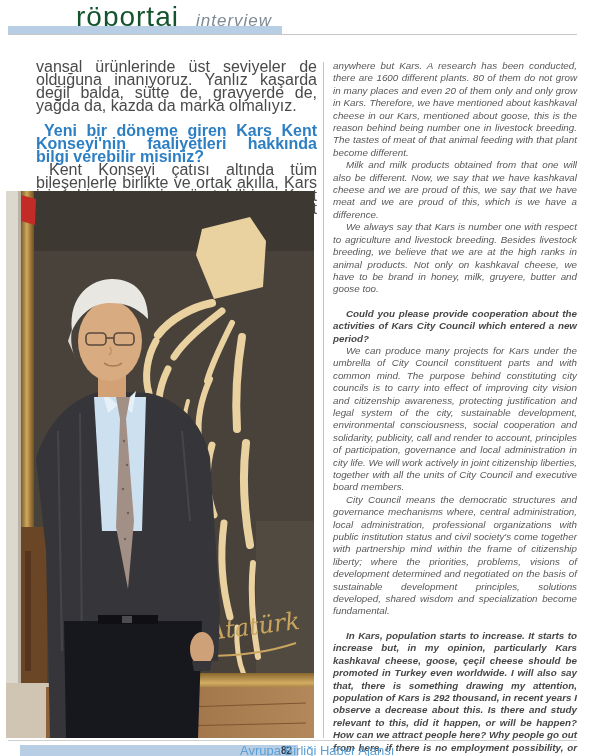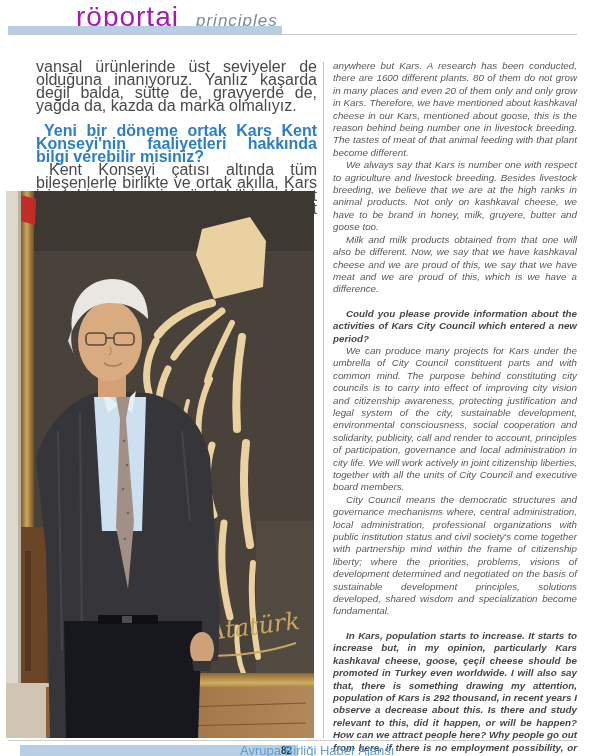--- a/index.html
+++ b/index.html
@@ -1,21 +1,21 @@
 <!DOCTYPE html>
 <html><head>
 <meta charset="utf-8">
 <style>
   html,body{margin:0;padding:0;background:#ffffff;}
   #page{position:relative;width:600px;height:756px;background:#ffffff;overflow:hidden;
         font-family:"Liberation Sans",sans-serif;}
 
   
   .hdr-title{position:absolute;left:76px;top:1px;font-size:28px;letter-spacing:1px;
-             color:#a21caf;font-weight:400;}
+             color:#14532d;font-weight:400;}
   .hdr-sub{position:absolute;left:196px;top:11px;font-size:17px;font-style:italic;
            color:#7d8a94;letter-spacing:1px;}
   .hdr-bar{position:absolute;left:8px;top:26px;width:274px;height:9px;background:#b7cee5;}
   .hdr-line{position:absolute;left:8px;top:34px;width:569px;height:1px;background:#c6c6c6;}
 
   
   .col-left{position:absolute;left:36px;top:60px;width:281px;color:#4a4a4a;
             font-size:16px;line-height:13px;text-align:justify;}
   .col-right{position:absolute;left:333px;top:60px;width:244px;color:#585858;
              font-size:9.8px;line-height:12.4px;text-align:justify;font-style:italic;}
@@ -35,39 +35,39 @@
            display:flex;align-items:center;justify-content:flex-end;}
   .ftr-num{font-size:10px;color:#2f3e4e;font-weight:bold;padding-right:6px;line-height:11px;}
   .ftr-agency{position:absolute;left:240px;top:745px;font-size:13px;color:#5b9fd4;line-height:11px;}
 </style>
 </head>
 <body>
 
 <div id="page">
 
   <div class="hdr-title">röportaj</div>
-  <div class="hdr-sub">principles</div>
+  <div class="hdr-sub">interview</div>
   <div class="hdr-bar"></div>
   <div class="hdr-line"></div>
 
   <div class="col-left">
     <p class="para">vansal ürünlerinde üst seviyeler de olduğuna inanıyoruz. Yanlız kaşarda değil balda, sütte de, gravyerde de, yağda da, kazda da marka olmalıyız.</p>
     <div class="gap"></div>
-    <p class="q-tr">Yeni bir döneme ortak Kars Kent Konseyi'nin faaliyetleri hakkında bilgi verebilir misiniz?</p>
+    <p class="q-tr">Yeni bir döneme giren Kars Kent Konseyi'nin faaliyetleri hakkında bilgi verebilir misiniz?</p>
     <p class="para indent">Kent Konseyi çatısı altında tüm bileşenlerle birlikte ve ortak akılla, Kars için birçok proje üretebiliriz. Kent konseylerinin üretebiliriz ki amaç kent yaşamında, kent vizyonunun</p>
   </div>
 
   <div class="col-divider"></div>
 
   <div class="col-right">
     <p class="para">anywhere but Kars. A research has been conducted, there are 1600 different plants. 80 of them do not grow in many places and even 20 of them only and only grow in Kars. Therefore, we have mentioned about kashkaval cheese in our Kars, mentioned about goose, this is the reason behind being number one in livestock breeding. The tastes of meat of that animal feeding with that plant become different.</p>
+    <p class="para indent">Milk and milk products obtained from that one will also be different. Now, we say that we have kashkaval cheese and we are proud of this, we say that we have meat and we are proud of this, which is we have a difference.</p>
     <p class="para indent">We always say that Kars is number one with respect to agriculture and livestock breeding. Besides livestock breeding, we believe that we are at the high ranks in animal products. Not only on kashkaval cheese, we have to be brand in honey, milk, gruyere, butter and goose too.</p>
-    <p class="para indent">Milk and milk products obtained from that one will also be different. Now, we say that we have kashkaval cheese and we are proud of this, we say that we have meat and we are proud of this, which is we have a difference.</p>
     <div class="gap"></div>
-    <p class="q-en">Could you please provide information about the activities of Kars City Council which entered a new period?</p>
+    <p class="q-en">Could you please provide cooperation about the activities of Kars City Council which entered a new period?</p>
     <p class="para indent">We can produce many projects for Kars under the umbrella of City Council constituent parts and with common mind. The purpose behind constituting city councils is to carry into effect of improving city vision and citizenship awareness, protecting justification and legal system of the city, sustainable development, environmental consciousness, social cooperation and solidarity, publicity, call and render to account, principles of participation, governance and local administration in city life. We will work actively in joint citizenship liberties, together with all the units of City Council and executive board members.</p>
     <p class="para indent">City Council means the democratic structures and governance mechanisms where, central administration, local administration, professional organizations with public institution status and civil society's come together with partnership mind within the frame of citizenship liberty; where the priorities, problems, visions of development determined and negotiated on the basis of sustainable development principles, solutions developed, shared wisdom and specialization become fundamental.</p>
     <div class="gap"></div>
     <p class="q-en">In Kars, population starts to increase. It starts to increase but, in my opinion, particularly Kars kashkaval cheese, goose, çeçil cheese should be promoted in Turkey even worldwide. I will also say that, there is something drawing my attention, population of Kars is 292 thousand, in recent years I observe a decrease about this. Is there and study relevant to this, did it happen, or will be happen? How can we attract people here? Why people go out from here, if there is no employment possibility, or there is no school, education, how can we stop this leave?</p>
 
   </div>
 
   <div class="photo">
     <svg width="308" height="547" viewBox="0 0 308 547" xmlns="http://www.w3.org/2000/svg">
       <defs>

